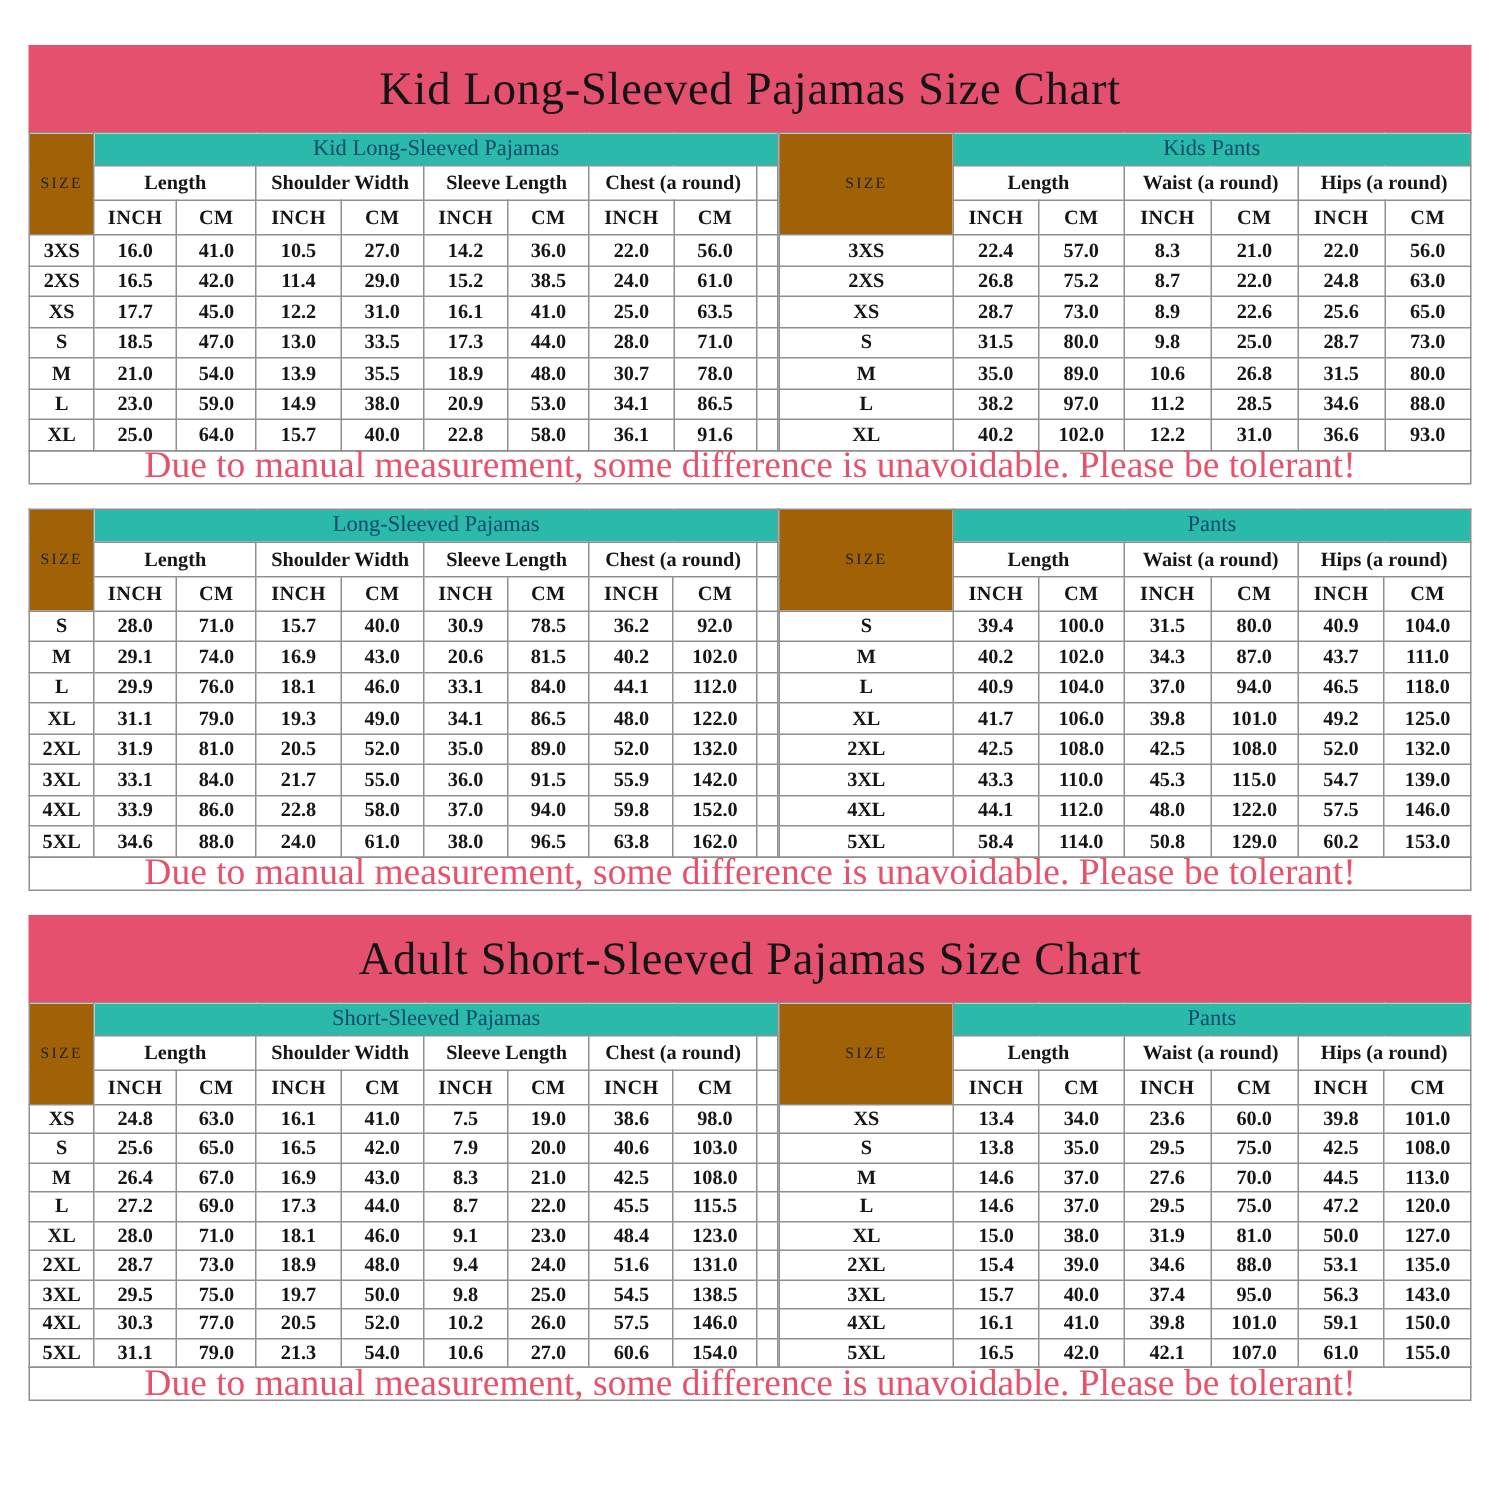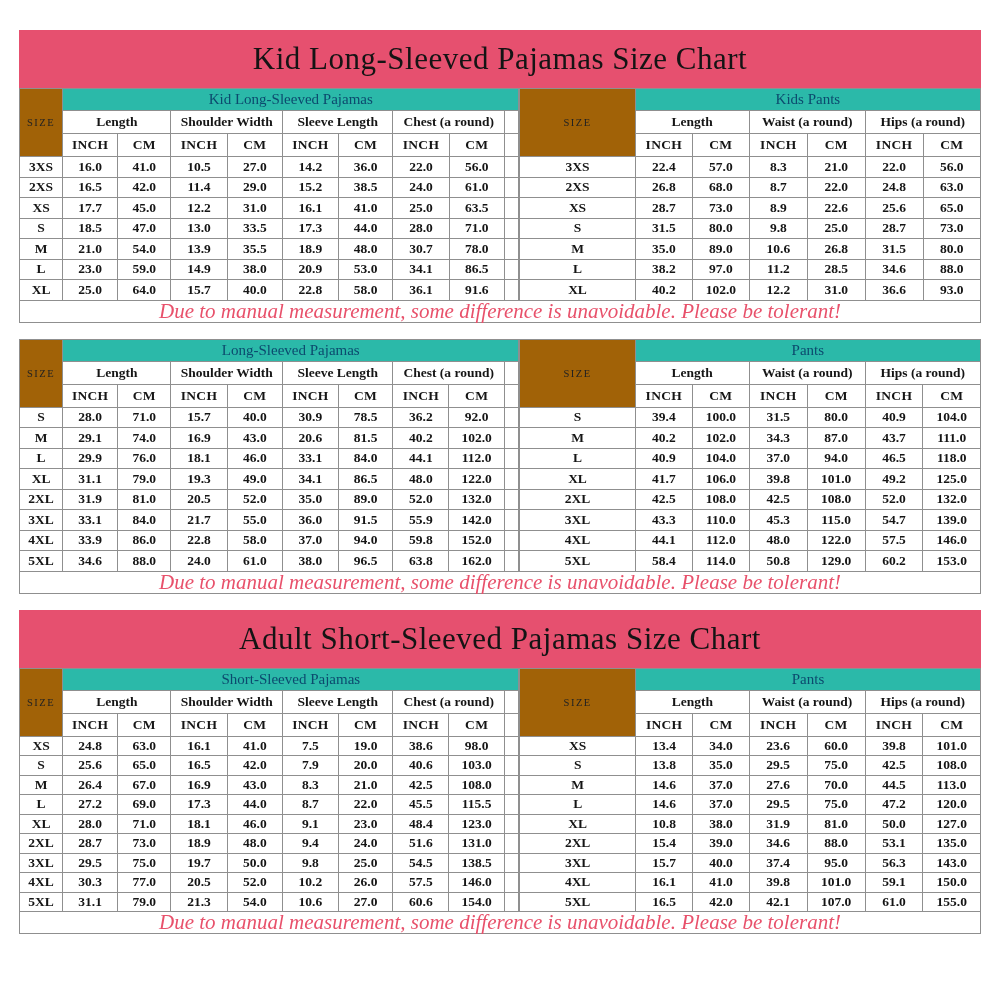--- a/index.html
+++ b/index.html
@@ -50,23 +50,22 @@
   tbody td.value-cell{font-weight:700;font-size:13.5px;}
   table.rows7 tbody tr{height:20.5px;}
   table.rows8 tbody tr{height:20.5px;}
   table.rows9 tbody tr{height:19.5px;}
   .disclaimer{
     border:1px solid var(--line);
     margin-top:-1px;
     height:21px;
     display:flex;align-items:center;justify-content:center;
     color:var(--disc);
-    font-size:21px;
+    font-size:25px;
     white-space:nowrap;
-    font-style:italic;
   }
 </style>
 </head>
 <body>
 
 <div class="page" id="page-root">
     <div class="section">
       <div class="banner">
         <div class="banner-title">Kid Long-Sleeved Pajamas Size Chart</div>
       </div>
@@ -230,21 +229,21 @@
               <td class="value-cell">22.4</td>
               <td class="value-cell">57.0</td>
               <td class="value-cell">8.3</td>
               <td class="value-cell">21.0</td>
               <td class="value-cell">22.0</td>
               <td class="value-cell">56.0</td>
             </tr>
             <tr>
               <th class="size-cell">2XS</th>
               <td class="value-cell">26.8</td>
-              <td class="value-cell">68.0</td>
+              <td class="value-cell">75.2</td>
               <td class="value-cell">8.7</td>
               <td class="value-cell">22.0</td>
               <td class="value-cell">24.8</td>
               <td class="value-cell">63.0</td>
             </tr>
             <tr>
               <th class="size-cell">XS</th>
               <td class="value-cell">28.7</td>
               <td class="value-cell">73.0</td>
               <td class="value-cell">8.9</td>
@@ -752,21 +751,21 @@
               <th class="size-cell">L</th>
               <td class="value-cell">14.6</td>
               <td class="value-cell">37.0</td>
               <td class="value-cell">29.5</td>
               <td class="value-cell">75.0</td>
               <td class="value-cell">47.2</td>
               <td class="value-cell">120.0</td>
             </tr>
             <tr>
               <th class="size-cell">XL</th>
-              <td class="value-cell">10.8</td>
+              <td class="value-cell">15.0</td>
               <td class="value-cell">38.0</td>
               <td class="value-cell">31.9</td>
               <td class="value-cell">81.0</td>
               <td class="value-cell">50.0</td>
               <td class="value-cell">127.0</td>
             </tr>
             <tr>
               <th class="size-cell">2XL</th>
               <td class="value-cell">15.4</td>
               <td class="value-cell">39.0</td>

